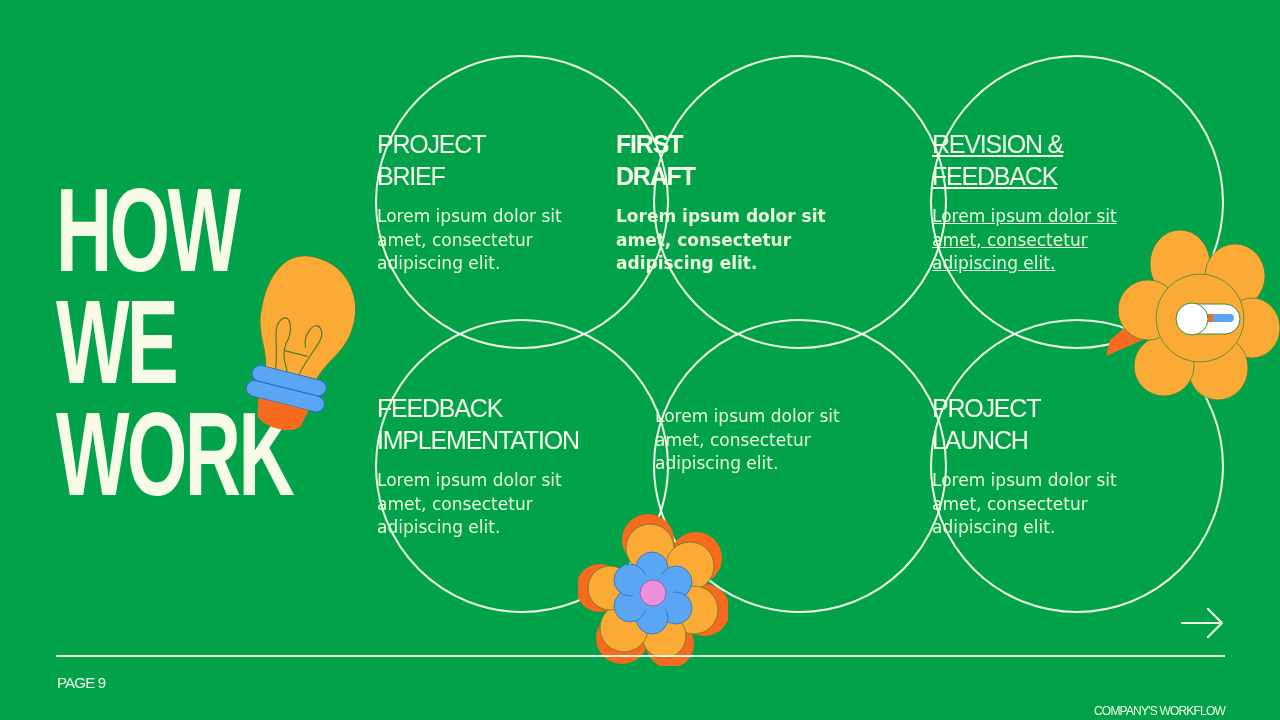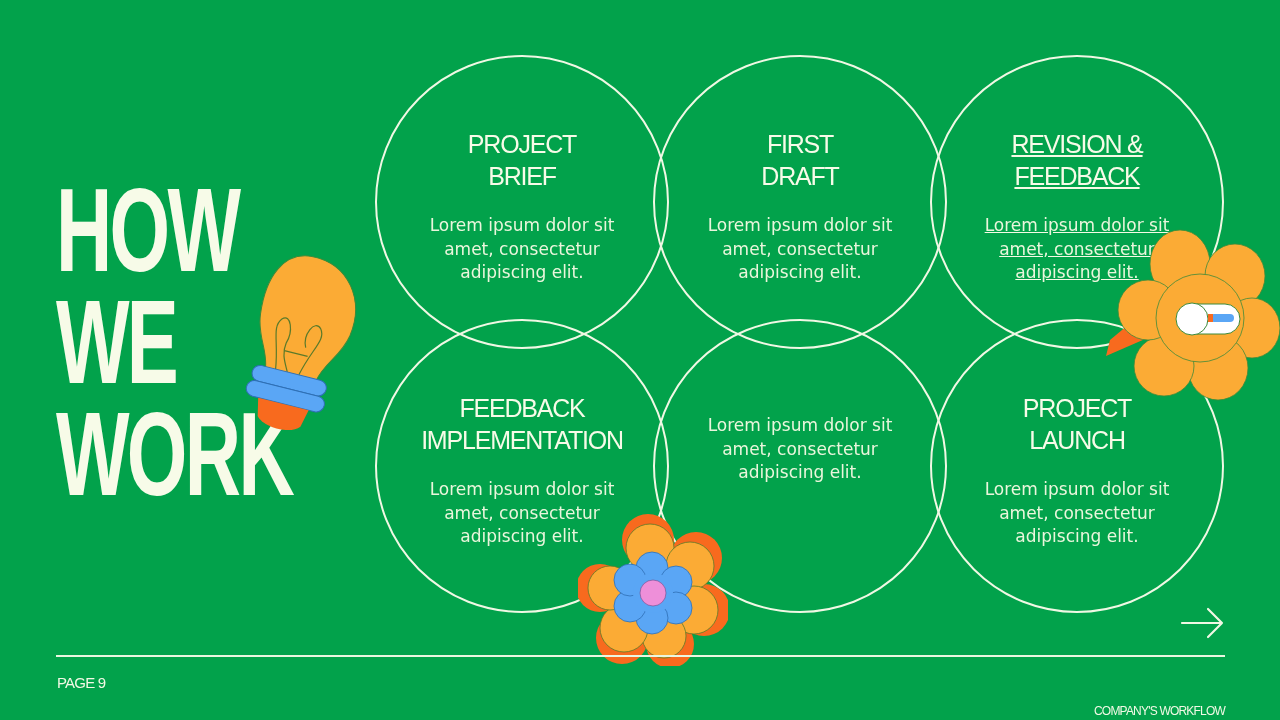--- a/index.html
+++ b/index.html
@@ -17,30 +17,30 @@
       font-size: 118px;
       line-height: 112px;
       letter-spacing: -4px;
       color: #f7fbe8;
       transform: scaleX(0.66);
       transform-origin: left top;
     }
     .title div { white-space: nowrap; }
     .circles { position: absolute; left: 0; top: 0; width: 1280px; height: 720px; pointer-events: none; }
     .step {
-      position: absolute; width: 290px; text-align: center;
+      position: absolute; width: 290px; text-align: left;
     }
     .step-title {
       font-family: "Liberation Sans", sans-serif;
       font-size: 25px; line-height: 32px; letter-spacing: -1.2px;
       color: #f7fbe8;
       white-space: pre-line;
     }
     .step-desc {
-      margin-top: 22px;
+      margin-top: 13px;
       font-family: "DejaVu Sans", sans-serif;
       font-size: 17px; line-height: 23.5px;
       color: #eaf6dc;
       white-space: pre-line;
     }
     .footer-line {
       position: absolute; left: 56px; top: 655px; width: 1169px; height: 2px; background: #eaf7e0;
     }
     .footer-left {
       position: absolute; left: 57px; top: 674px;
@@ -85,21 +85,21 @@
   </g>
 </svg>
 
 <div class="step" style="left:377px;top:128px;">
   <div class="step-title">PROJECT
 BRIEF</div>
   <div class="step-desc">Lorem ipsum dolor sit
 amet, consectetur
 adipiscing elit.</div>
 </div>
-<div class="step" style="left:655px;top:128px;">
+<div class="step" style="left:616px;top:128px;font-weight:bold;">
   <div class="step-title">FIRST
 DRAFT</div>
   <div class="step-desc">Lorem ipsum dolor sit
 amet, consectetur
 adipiscing elit.</div>
 </div>
 <div class="step" style="left:932px;top:128px;text-decoration:underline;">
   <div class="step-title">REVISION &amp;
 FEEDBACK</div>
   <div class="step-desc">Lorem ipsum dolor sit

